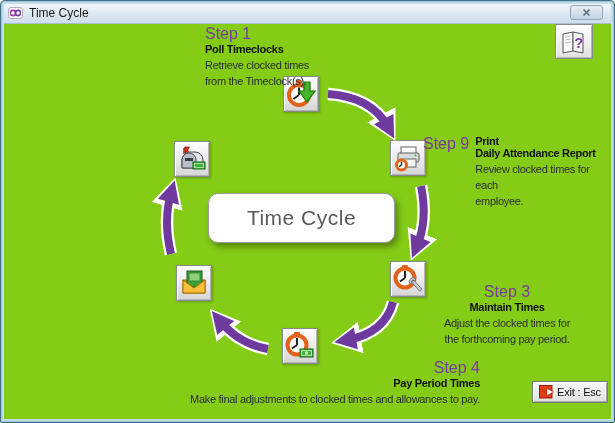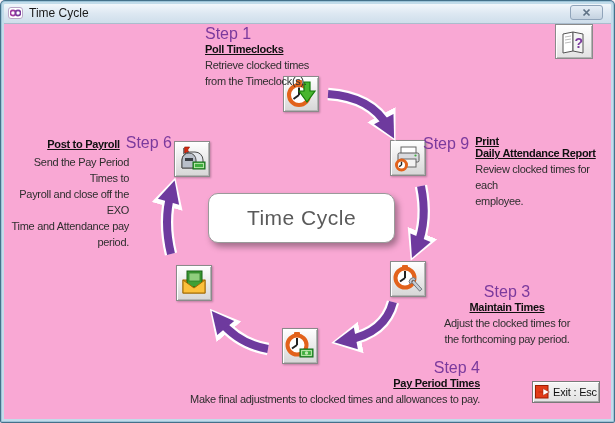--- a/index.html
+++ b/index.html
@@ -1,20 +1,20 @@
 <!DOCTYPE html>
 <html><head>
 <meta charset="utf-8">
 <style>
   html,body{margin:0;padding:0;background:#fff;}
   *{box-sizing:border-box;}
   body{font-family:"Liberation Sans",sans-serif;}
 
   .window{
-    position:relative;width:615px;height:423px;background:#f9a8d4;
+    position:relative;width:615px;height:423px;background:#84cc16;
     overflow:hidden;border-radius:5px 5px 2px 2px;
     box-shadow:2px 3px 6px rgba(0,0,0,.35);
   }
   .frame{
     position:absolute;inset:0;border-radius:5px 5px 2px 2px;pointer-events:none;z-index:50;
     box-shadow:inset 0 0 0 1px #44718a, inset 0 0 0 2px #9dc4d8, inset 0 0 0 4px #c2dcea;
   }
 
   .titlebar{
     position:absolute;left:2px;top:2px;right:2px;height:22px;z-index:10;
@@ -37,21 +37,21 @@
     position:absolute;width:36px;height:36px;padding:0;
     background:linear-gradient(#ffffff,#d6d6d6);
     border:1px solid #8a8a8a;
     box-shadow:inset 1px 1px 0 #fff, inset -1px -1px 0 #b4b4b4, 1px 1px 2px rgba(0,0,0,.25);
     display:flex;align-items:center;justify-content:center;cursor:pointer;
   }
   .icon-btn svg{display:block;}
 
   .step-label{font-size:16px;color:#7b3a9d;line-height:18px;white-space:nowrap;}
   .step-title{
-    font-size:11px;font-weight:bold;color:#101010;text-decoration:underline;
+    font-size:11px;font-weight:bold;color:#101010;
     letter-spacing:-0.3px;line-height:12px;white-space:pre-line;cursor:pointer;
   }
   .step-desc{
     font-size:11px;color:#2e2e2e;letter-spacing:-0.3px;line-height:16px;
     white-space:pre-line;margin-top:2px;
   }
   .step{position:absolute;z-index:5;}
 
   #step1{left:205px;top:25px;width:190px;text-align:left;}
   #step2{left:423px;top:135px;display:flex;gap:6px;align-items:flex-start;}
@@ -81,21 +81,21 @@
   .center-box span{font-size:21px;color:#5a5a5a;letter-spacing:0.5px;}
 
   .help-btn{
     position:absolute;left:555px;top:24px;width:38px;height:35px;z-index:8;padding:0;
     background:linear-gradient(#ffffff,#e2e2e2);border:1px solid #8a8a8a;
     box-shadow:inset 1px 1px 0 #fff, inset -1px -1px 0 #b4b4b4;
     display:flex;align-items:center;justify-content:center;cursor:pointer;
   }
 
   .exit-btn{
-    position:absolute;left:532px;top:381px;width:68px;height:22px;z-index:8;
+    position:absolute;left:532px;top:381px;width:76px;height:22px;z-index:8;
     background:linear-gradient(#f6f6f6,#e2e2e2);border:1px solid #7a7a7a;
     box-shadow:inset 1px 1px 0 #fff, inset -1px -1px 0 #a8a8a8;
     display:flex;align-items:center;justify-content:center;gap:2px;
     font-size:11px;color:#101010;padding:0;cursor:pointer;letter-spacing:-0.2px;
   }
 </style>
 </head>
 <body>
 
 <div class="window">
@@ -227,30 +227,20 @@
 
   <button class="icon-btn" id="icon5">
     <svg width="32" height="32" viewBox="0 0 32 32">
       <rect x="5" y="13" width="22" height="13" fill="#f0a11d" stroke="#a36a00"></rect>
       <rect x="9" y="4" width="15" height="16" fill="#3fa035" stroke="#175f14"></rect>
       <rect x="11" y="6" width="11" height="8" fill="#8fce7d" stroke="#2e7d2a" stroke-width="0.8"></rect>
       <path d="M5,13 L16,21 L27,13 L27,26 L5,26 z" fill="#fcc03c" stroke="#a36a00"></path>
     </svg>
   </button>
 
-  <div class="step" id="step6">
-    <div class="s6row">
-      <span class="step-title">Post to Payroll</span>
-      <span class="step-label">Step 6</span>
-    </div>
-    <div class="step-desc s6desc">Send the Pay Period Times to
-Payroll and close off the EXO
-Time and Attendance pay
-period.</div>
-  </div>
   <button class="icon-btn" id="icon6">
     <svg width="32" height="32" viewBox="0 0 32 32">
       <path d="M7,5 h1.6 v6 h-1.6 z" fill="#777"></path>
       <path d="M8.6,4 h5 l-2,3 2,3 h-5 z" fill="#d42a10" stroke="#8c1000" stroke-width="0.6"></path>
       <path d="M6,25 V17 a8,8 0 0 1 8,-8 h5 a8,8 0 0 1 8,8 v8 z" fill="#e3e6ec" stroke="#4c4c4c"></path>
       <path d="M6,25 v-8 a7,7 0 0 1 14,0 v8 z" fill="#b9bfca" stroke="#4c4c4c"></path>
       <rect x="9" y="15" width="8" height="3" fill="#3b3f46"></rect>
       <rect x="17" y="19" width="12" height="7" fill="#3fae3f" stroke="#14691a"></rect>
       <rect x="18.5" y="20.4" width="9" height="4.2" fill="none" stroke="#bfe8b0" stroke-width="0.9"></rect>
     </svg>

